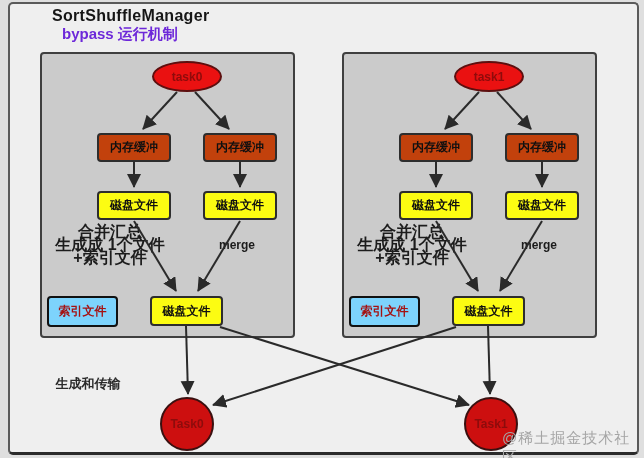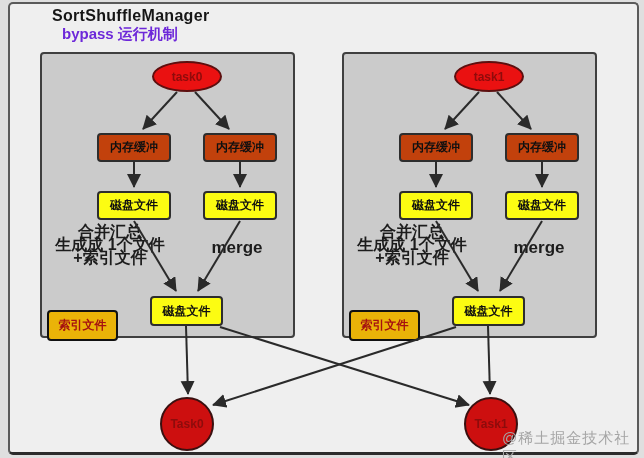--- a/index.html
+++ b/index.html
@@ -45,25 +45,25 @@
   .disk{background:#fcfc12;width:74px;height:29px;top:137px;}
   .disk.d1{left:55px;}
   .disk.d2{left:161px;}
   .merge-note{
     position:absolute;left:8px;top:171px;width:120px;
     font-size:16px;font-weight:bold;color:#1c1c1c;
     text-align:center;line-height:13px;
   }
   .merge-label{
     position:absolute;left:163px;top:184px;width:64px;text-align:center;
-    font-size:17px;font-weight:bold;color:#1c1c1c;
+    font-size:12px;font-weight:bold;color:#1c1c1c;
   }
   .index-file{
-    background:#eab308;width:71px;height:31px;left:5px;top:242px;
-    color:#a51111;border-color:#111;margin-top:14px;
+    background:#7dd3fc;width:71px;height:31px;left:5px;top:242px;
+    color:#a51111;border-color:#111;
   }
   .merged-disk{background:#fcfc12;width:73px;height:30px;left:108px;top:242px;}
   .task-circle{
     position:absolute;width:54px;height:54px;border-radius:50%;
     background:#cd0f0f;border:2px solid #3a1010;box-sizing:border-box;
     display:flex;align-items:center;justify-content:center;
     font-size:12px;font-weight:bold;color:#8d0c0c;
   }
   .task-circle.c0{left:160px;top:397px;}
   .task-circle.c1{left:464px;top:397px;}
@@ -114,20 +114,21 @@
   </div>
   <div class="merge-label">merge</div>
   <div class="node index-file">索引文件</div>
   <div class="node merged-disk">磁盘文件</div>
 </div>
 
 <div class="task-circle c0">Task0</div>
 <div class="task-circle c1">Task1</div>
 
 <div class="bottom-note">
+  <div>生成和传输</div>
 </div>
 
 <div class="watermark">@稀土掘金技术社区</div>
 
 <svg class="arrows" width="644" height="458" viewBox="0 0 644 458">
   <defs>
     <marker id="ah" markerWidth="8" markerHeight="8" refX="6.5" refY="3.5" orient="auto">
       <path d="M0,0 L7,3.5 L0,7 z" fill="#2a2a2a"></path>
     </marker>
   </defs>

